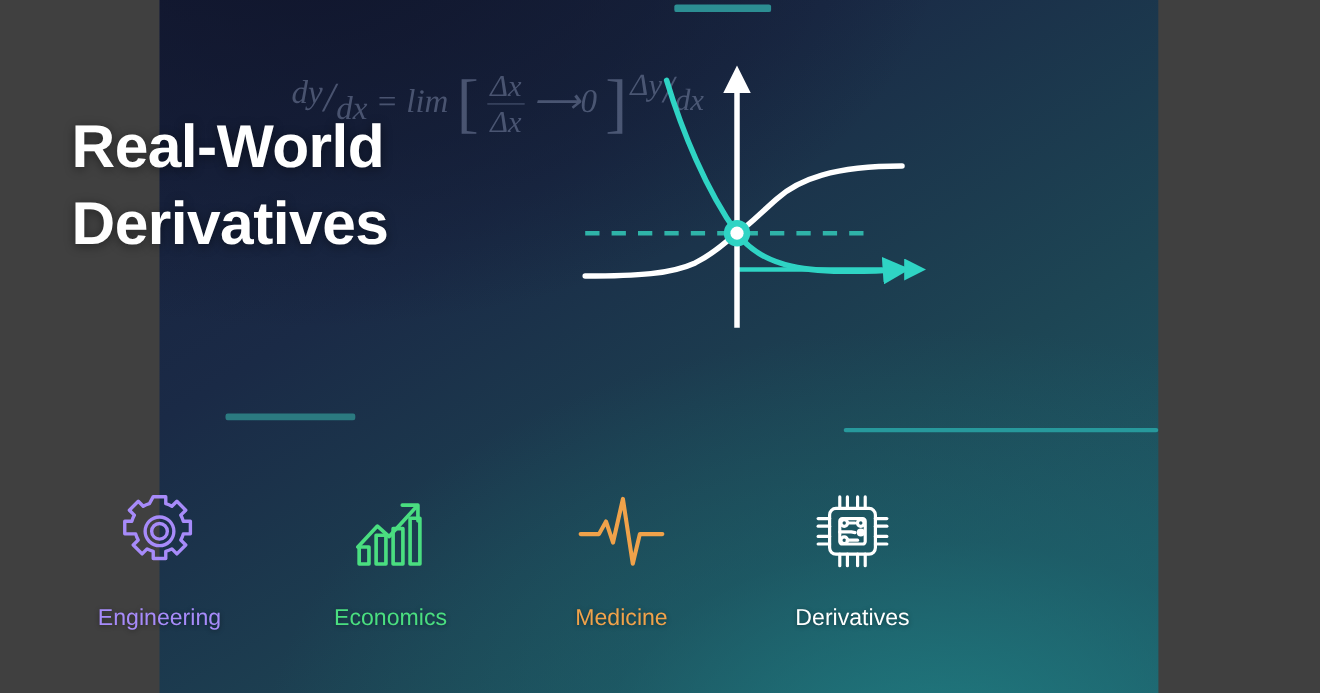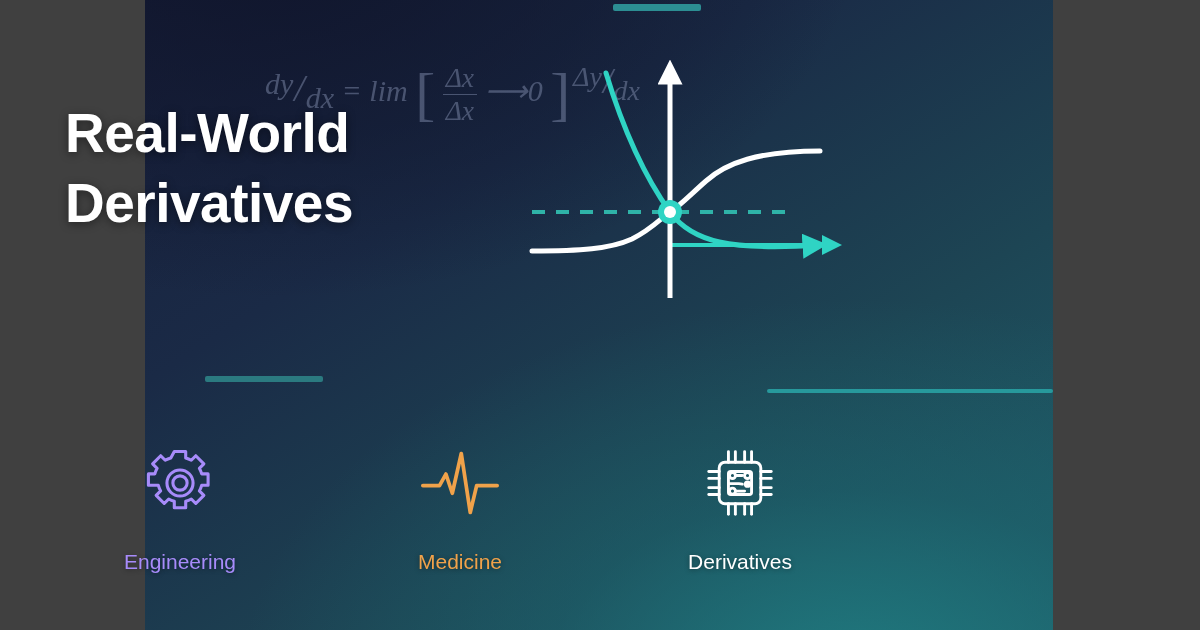--- a/index.html
+++ b/index.html
@@ -196,20 +196,33 @@
           <svg width="76" height="76" viewBox="0 0 64 64" fill="none" stroke="#a78bfa" stroke-width="2.6" stroke-linejoin="round">
             <path d="M27.2 5.5h9.6v5.4a21 21 0 0 1 4.7 1.95l3.8-3.8 6.8 6.8-3.8 3.8a21 21 0 0 1 1.95 4.7h5.4v9.6h-5.4a21 21 0 0 1-1.95 4.7l3.8 3.8-6.8 6.8-3.8-3.8a21 21 0 0 1-4.7 1.95v5.4h-9.6v-5.4a21 21 0 0 1-4.7-1.95l-3.8 3.8-6.8-6.8 3.8-3.8a21 21 0 0 1-1.95-4.7H5.4v-9.6h5.4a21 21 0 0 1 1.95-4.7l-3.8-3.8 6.8-6.8 3.8 3.8a21 21 0 0 1 4.7-1.95z"></path>
             <circle cx="32" cy="32" r="11"></circle>
             <circle cx="32" cy="32" r="6"></circle>
           </svg>
         </div>
         <div class="icon-label" style="color:#a78bfa">Engineering</div>
       </div>
 
 
+      <div class="icon-cell">
+        <div class="icon-glyph">
+          <svg width="76" height="76" viewBox="0 0 64 64" fill="none" stroke="#4ade80" stroke-width="2.8" stroke-linejoin="round" stroke-linecap="round">
+            <rect x="8" y="44" width="7.5" height="13"></rect>
+            <rect x="21" y="35" width="7.5" height="22"></rect>
+            <rect x="34" y="30" width="7.5" height="27"></rect>
+            <rect x="47" y="22" width="7.5" height="35"></rect>
+            <polyline points="7,44 22,28 31,36 52,13"></polyline>
+            <polyline points="41,12 53,12 53,24"></polyline>
+          </svg>
+        </div>
+        <div class="icon-label" style="color:#4ade80">Economics</div>
+      </div>
 
       <div class="icon-cell">
         <div class="icon-glyph">
           <svg width="82" height="82" viewBox="0 0 64 64" fill="none" stroke="#f0a24a" stroke-width="2.9" stroke-linejoin="round" stroke-linecap="round">
             <polyline points="3,34 16,34 21,25 26,40 33,9 40,55 45,34 61,34"></polyline>
           </svg>
         </div>
         <div class="icon-label" style="color:#f0a24a">Medicine</div>
       </div>
 

